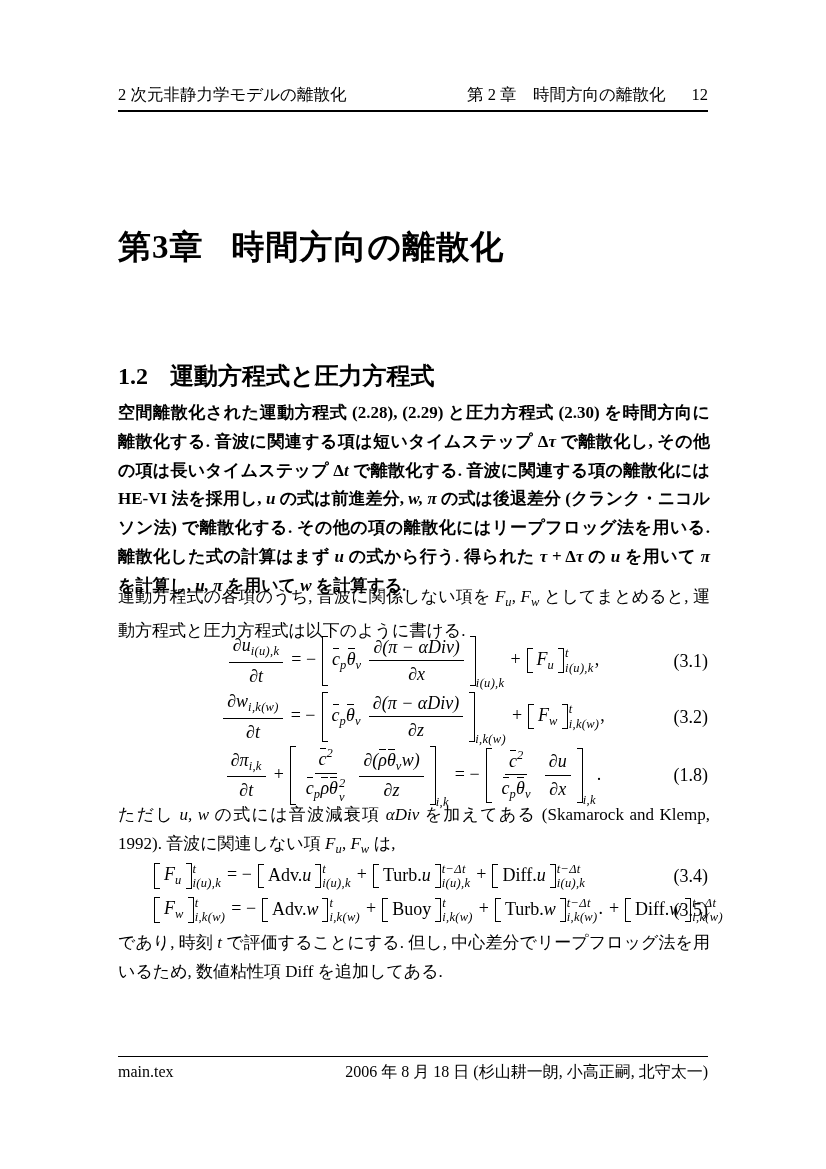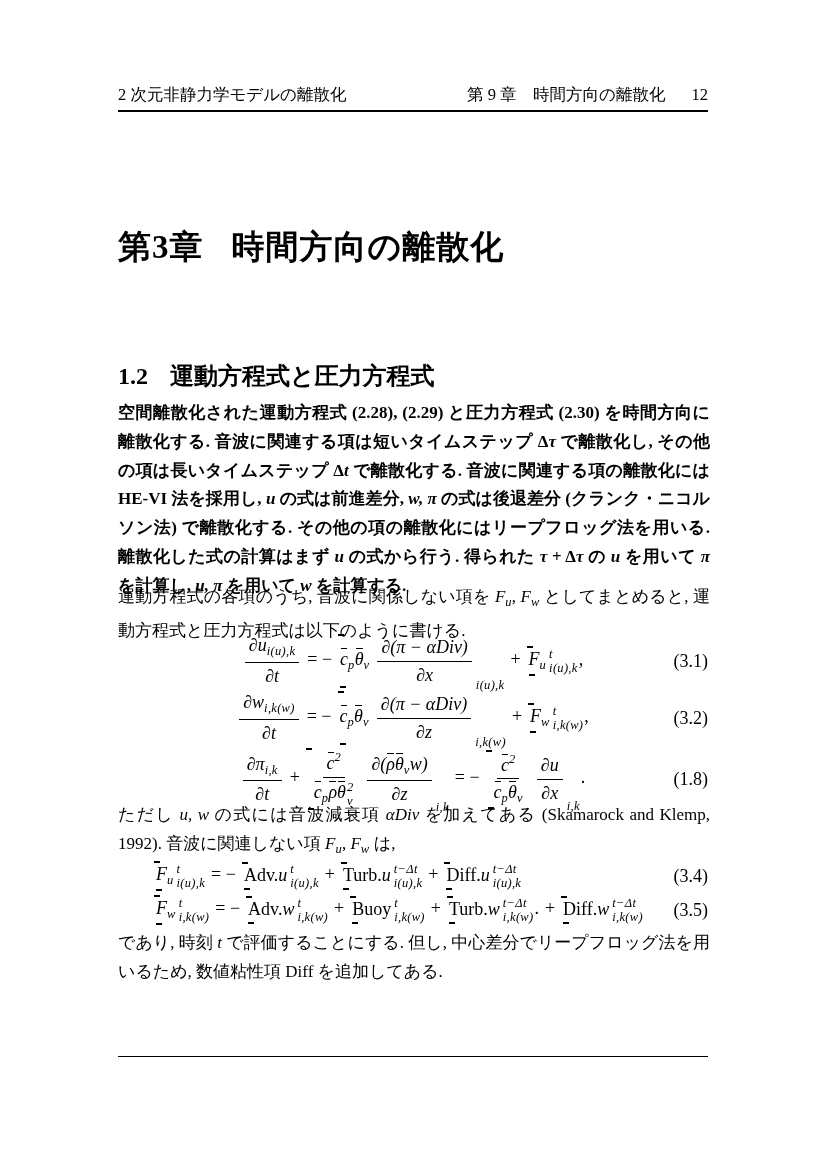--- a/index.html
+++ b/index.html
@@ -42,38 +42,38 @@
   .msub{font-size:12.5px;font-style:italic;vertical-align:-4px;letter-spacing:0.3px;}
   .msup{font-size:12.5px;font-style:italic;vertical-align:8px;}
   .mgap{display:inline-block;width:6px;}
   .mbw{display:inline-block;white-space:nowrap;}
   .mbar{position:relative;display:inline-block;line-height:1.1;}
   .mbar::after{content:"";position:absolute;left:1px;right:1px;top:-2px;border-top:1.3px solid #000;}
   .mfrac{display:inline-flex;flex-direction:column;align-items:center;vertical-align:middle;margin:0 2px;}
   .mnum{display:block;border-bottom:1.3px solid #000;padding:0 4px 2px;text-align:left;white-space:nowrap;line-height:1.25;}
   .mden{display:block;padding:2px 4px 0;text-align:center;white-space:nowrap;line-height:1.25;}
   .mbrkw{display:inline-flex;align-items:center;vertical-align:middle;}
-  .mbrkc{display:inline-flex;align-items:center;flex-direction:column;}
+  .mbrkc{display:inline-flex;align-items:center;}
   .fen{width:5px;align-self:stretch;}
   .fenl{border-left:1.6px solid #000;border-top:1.6px solid #000;border-bottom:1.6px solid #000;margin-right:2px;}
   .fenr{border-right:1.6px solid #000;border-top:1.6px solid #000;border-bottom:1.6px solid #000;margin-left:2px;}
   .mbin{display:inline-block;padding:0 2px;line-height:1.3;white-space:nowrap;}
   .mbrkw > .msub.low{align-self:flex-end;transform:translateY(6px);vertical-align:baseline;}
   .mud{display:inline-flex;flex-direction:column;align-items:flex-start;font-size:12.5px;font-style:italic;line-height:1.15;vertical-align:middle;margin-left:1px;}
   .mudu,.mudd{display:block;letter-spacing:0.3px;}
 </style>
 </head>
 <body>
 
 <div class="page">
 
   <div class="hdr">
     <span>2 次元非静力学モデルの離散化</span>
     <span class="hdr-right">
-      <span>第 9 章　時間方向の離散化</span>
+      <span>第 2 章　時間方向の離散化</span>
       <span>12</span>
     </span>
   </div>
   <div class="rule hdr-rule"></div>
 
   <h1 class="chapter"><span>第3章</span><span class="gap"></span><span>時間方向の離散化</span></h1>
 
   <h2 class="section"><span>1.2</span><span class="gap"></span><span>運動方程式と圧力方程式</span></h2>
 
   <p id="p1" class="body-p"><span>空間離散化された運動方程式 (2.28), (2.29) と圧力方程式 (2.30) を時間方向に離散化する. 音波に関連する項は短いタイムステップ Δ</span><span class="mi">τ</span><span> で離散化し, その他の項は長いタイムステップ Δ</span><span class="mi">t</span><span> で離散化する. 音波に関連する項の離散化には HE-VI 法を採用し, </span><span class="mi">u</span><span> の式は前進差分, </span><span class="mi">w, π</span><span> の式は後退差分 (クランク・ニコルソン法) で離散化する. その他の項の離散化にはリープフロッグ法を用いる. 離散化した式の計算はまず </span><span class="mi">u</span><span> の式から行う. 得られた </span><span class="mi">τ</span><span> + Δ</span><span class="mi">τ</span><span> の </span><span class="mi">u</span><span> を用いて </span><span class="mi">π</span><span> を計算し, </span><span class="mi">u, π</span><span> を用いて </span><span class="mi">w</span><span> を計算する.</span></p>
@@ -271,14 +271,18 @@
               <span class="mudd">i,k(w)</span>
             </span>
           </span></span>
       <span class="eqnum">(3.5)</span>
     </div>
   </div>
 
   <p id="p4" class="body-p"><span>であり, 時刻 </span><span class="mi">t</span><span> で評価することにする. 但し, 中心差分でリープフロッグ法を用いるため, 数値粘性項 Diff を追加してある.</span></p>
 
   <div class="rule ftr-rule"></div>
+  <div class="ftr">
+    <span>main.tex</span>
+    <span class="ftr-right">2006 年 8 月 18 日 (杉山耕一朗, 小高正嗣, 北守太一)</span>
+  </div>
 
 </div>
 
 </body></html>

